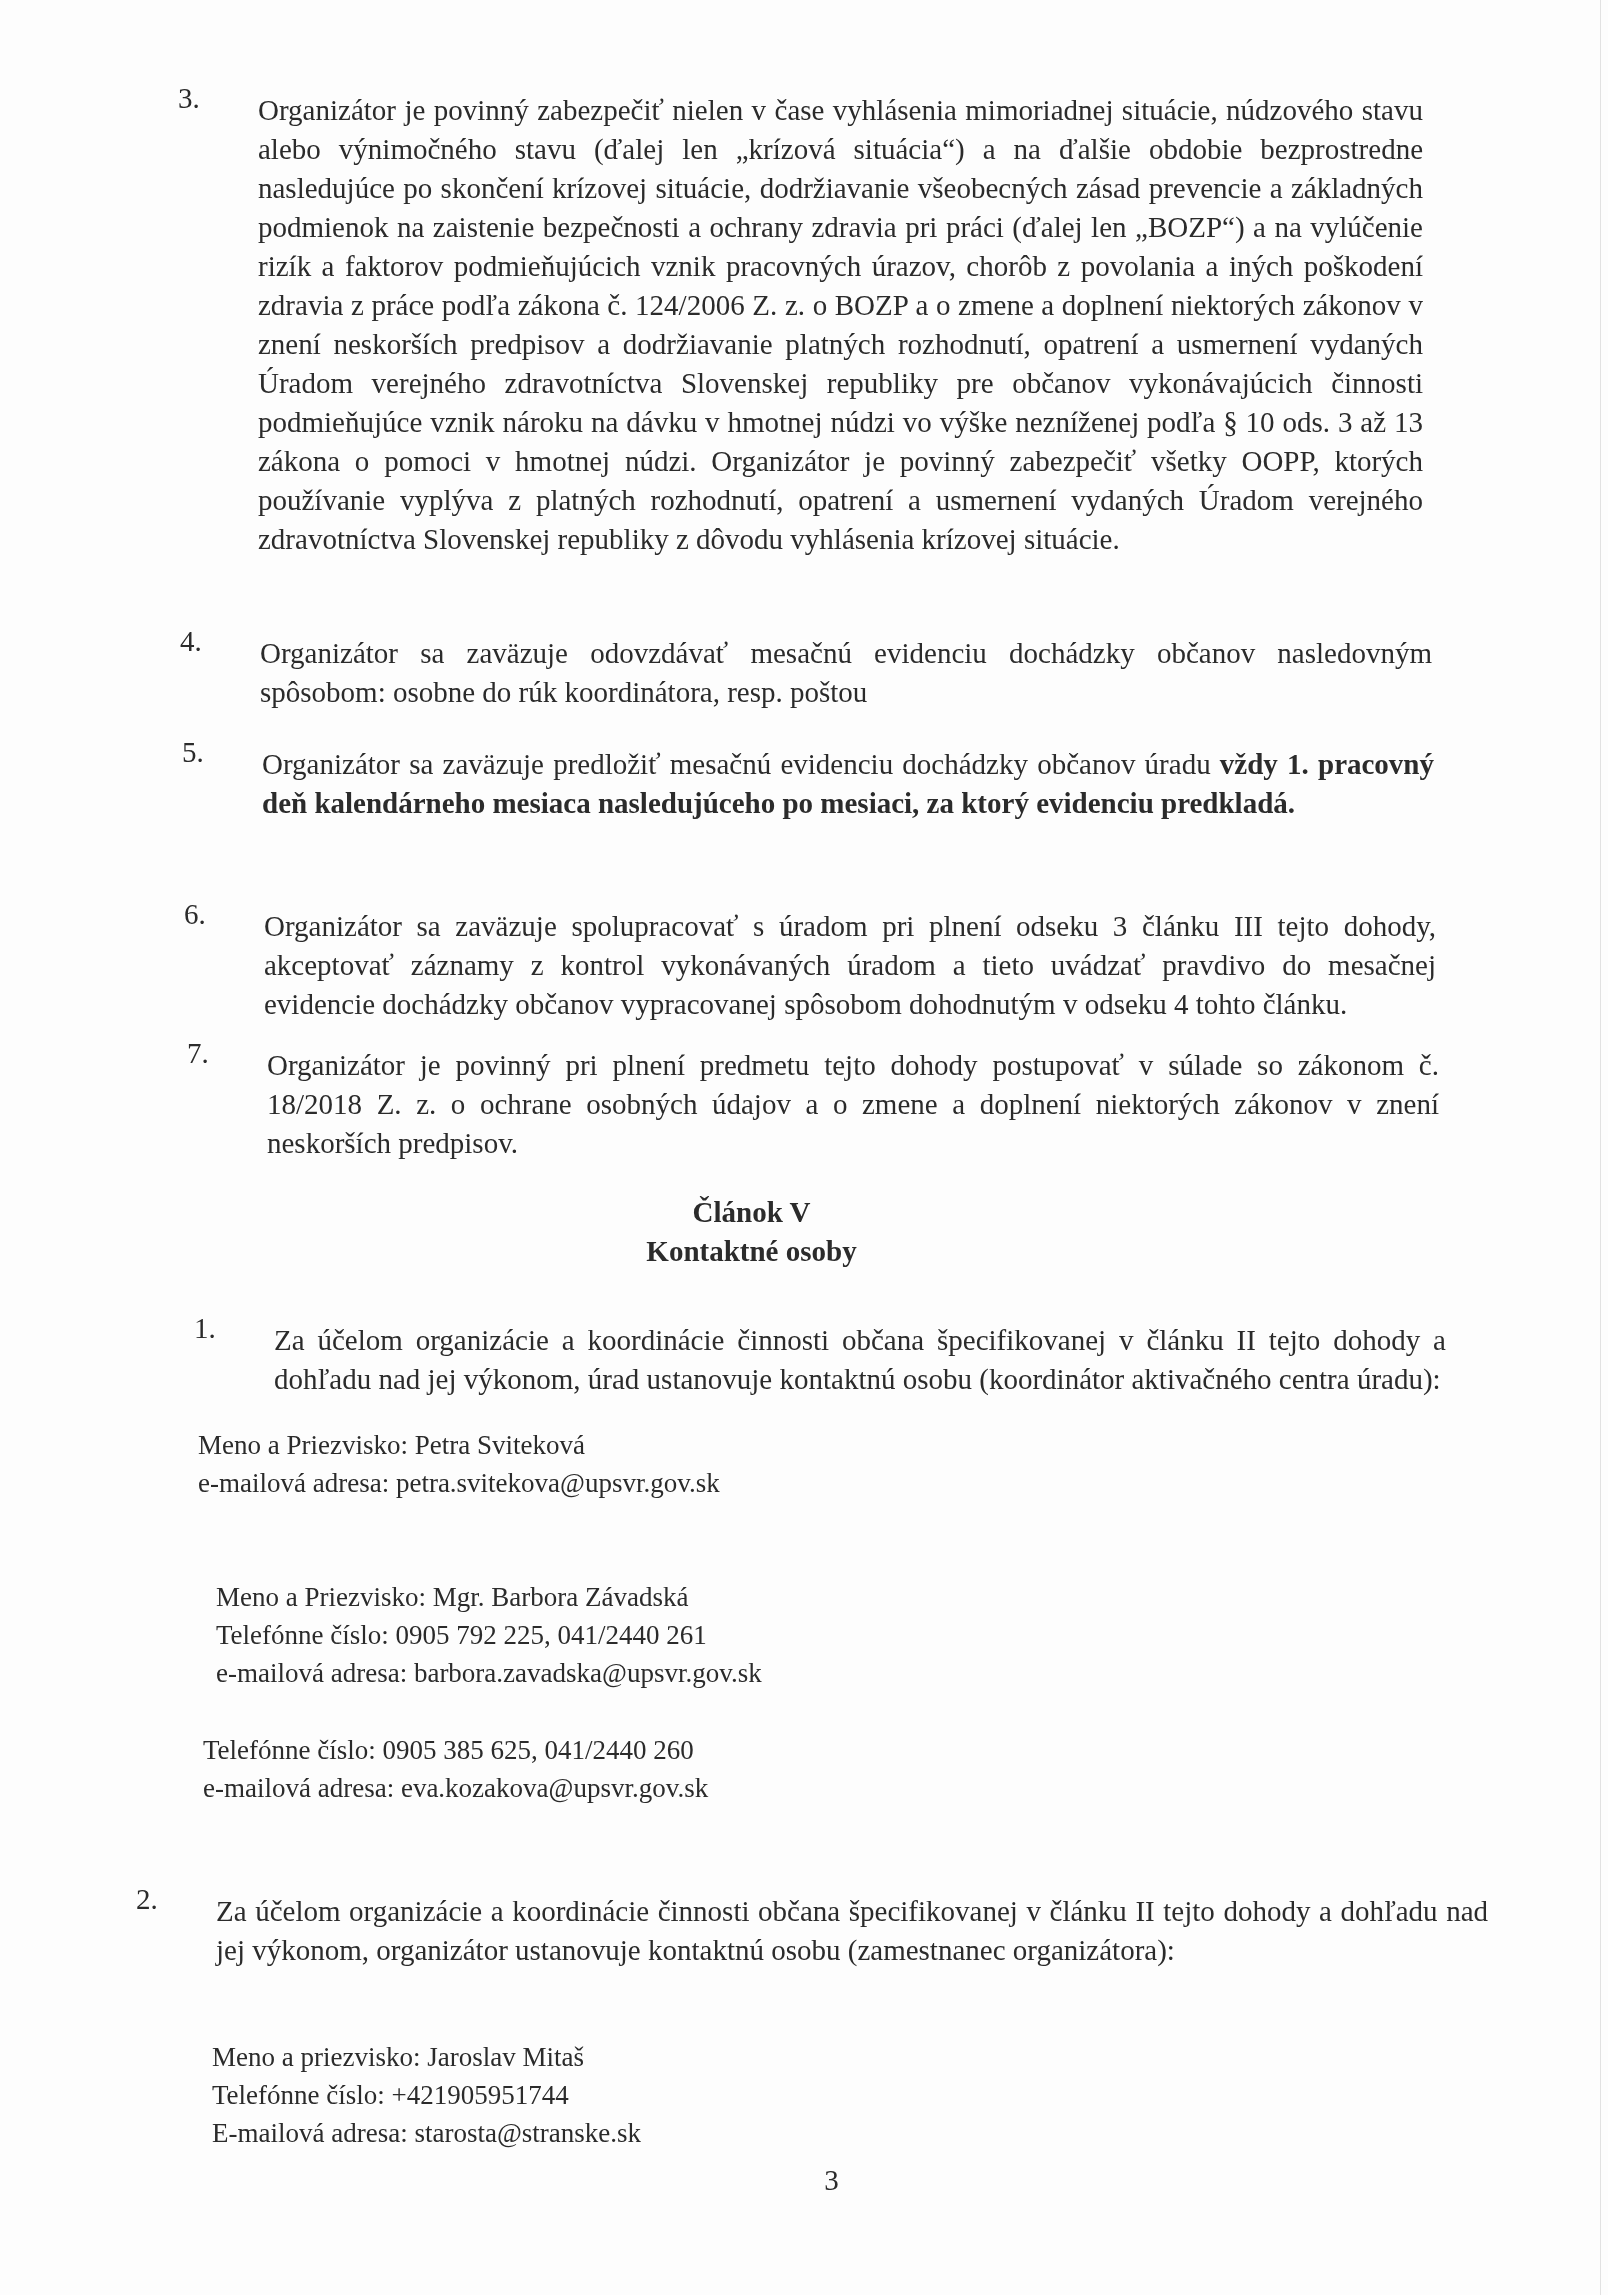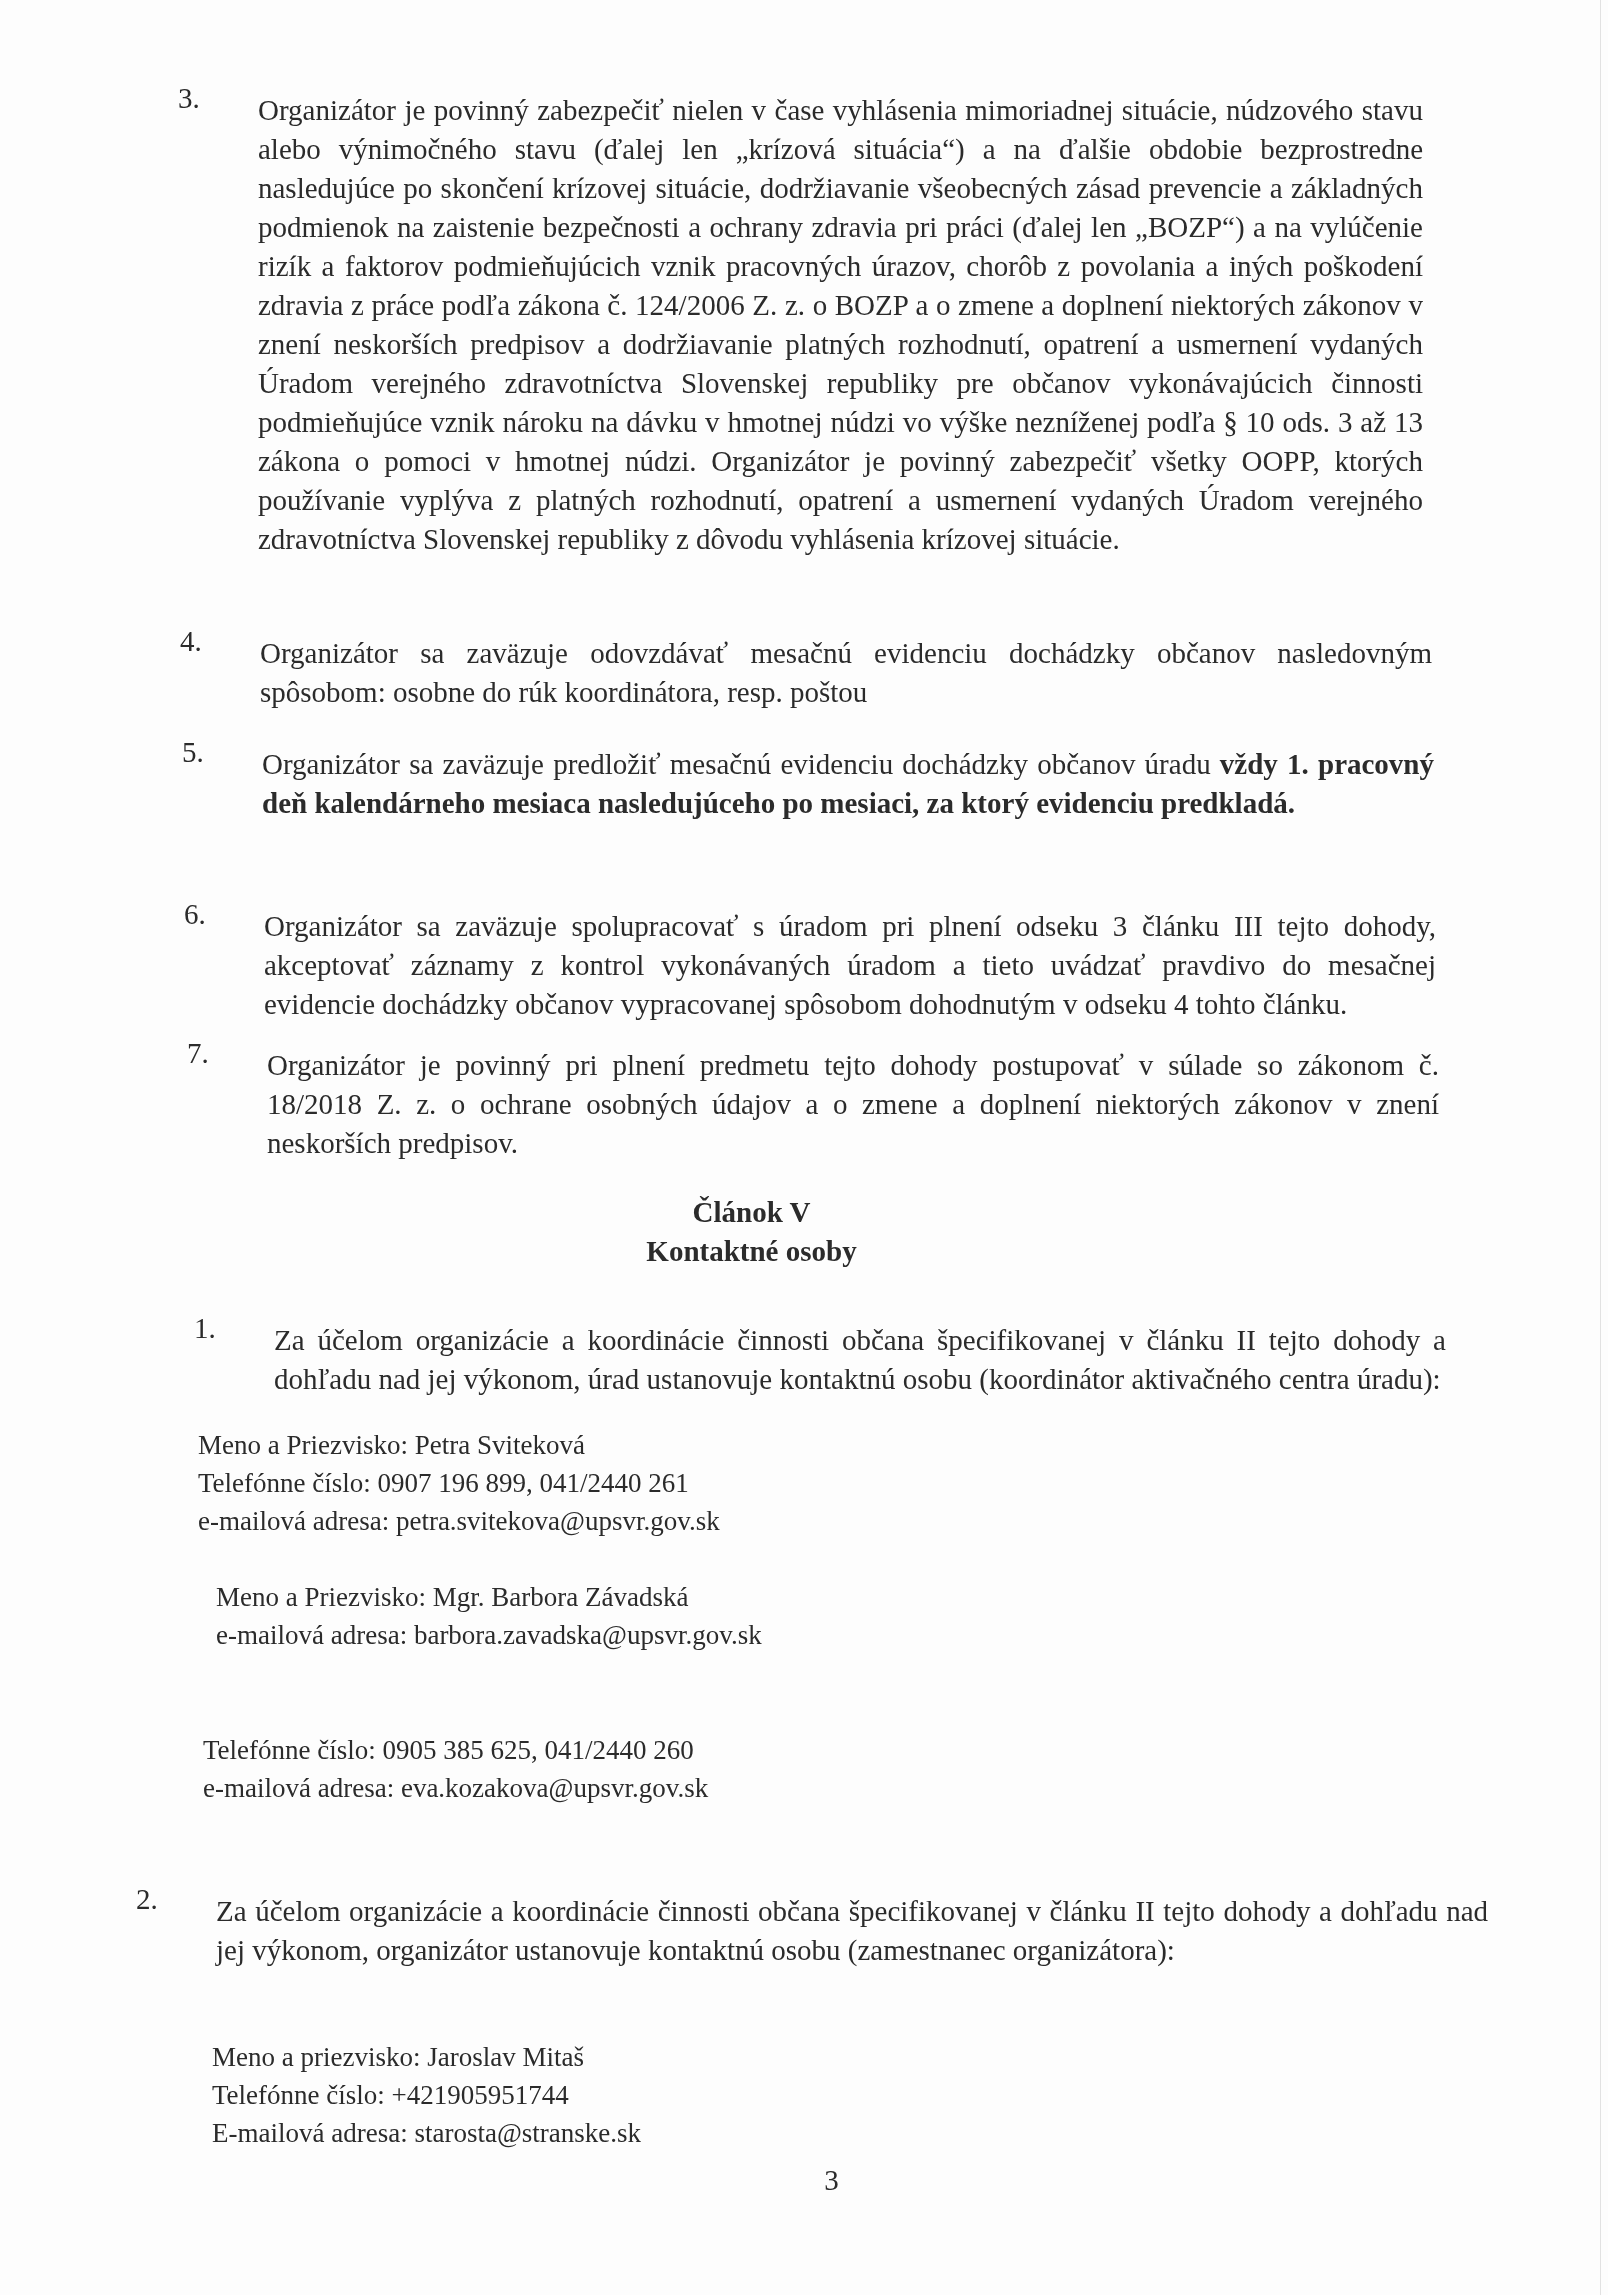--- a/index.html
+++ b/index.html
@@ -73,26 +73,26 @@
   <div class="heading" style="top:1193px; left:-53px;">Článok V</div>
   <div class="heading" style="top:1232px; left:-53px;">Kontaktné osoby</div>
 
   <div class="item" style="left:262px; top:1309px; width:1196px;">
     <span class="num">1.</span>
     <p>Za účelom organizácie a koordinácie činnosti občana špecifikovanej v článku II tejto dohody a dohľadu nad jej výkonom, úrad ustanovuje kontaktnú osobu (koordinátor aktivačného centra úradu):</p>
   </div>
 
   <div class="contact" style="left:198px; top:1426px;">
     <div>Meno a Priezvisko: Petra Sviteková</div>
-    <div>Telefónne číslo: 0907 196 899, 041/2440 261</div>
     <div>e-mailová adresa: petra.svitekova@upsvr.gov.sk</div>
   </div>
 
   <div class="contact" style="left:200px; top:1578px;margin-left:16px;">
     <div>Meno a Priezvisko: Mgr. Barbora Závadská</div>
+    <div>Telefónne číslo: 0905 792 225, 041/2440 261</div>
     <div>e-mailová adresa: barbora.zavadska@upsvr.gov.sk</div>
   </div>
 
   <div class="contact" style="left:203px; top:1731px;">
     <div>Telefónne číslo: 0905 385 625, 041/2440 260</div>
     <div>e-mailová adresa: eva.kozakova@upsvr.gov.sk</div>
   </div>
 
   <div class="item" style="left:204px; top:1880px; width:1296px;">
     <span class="num">2.</span>

